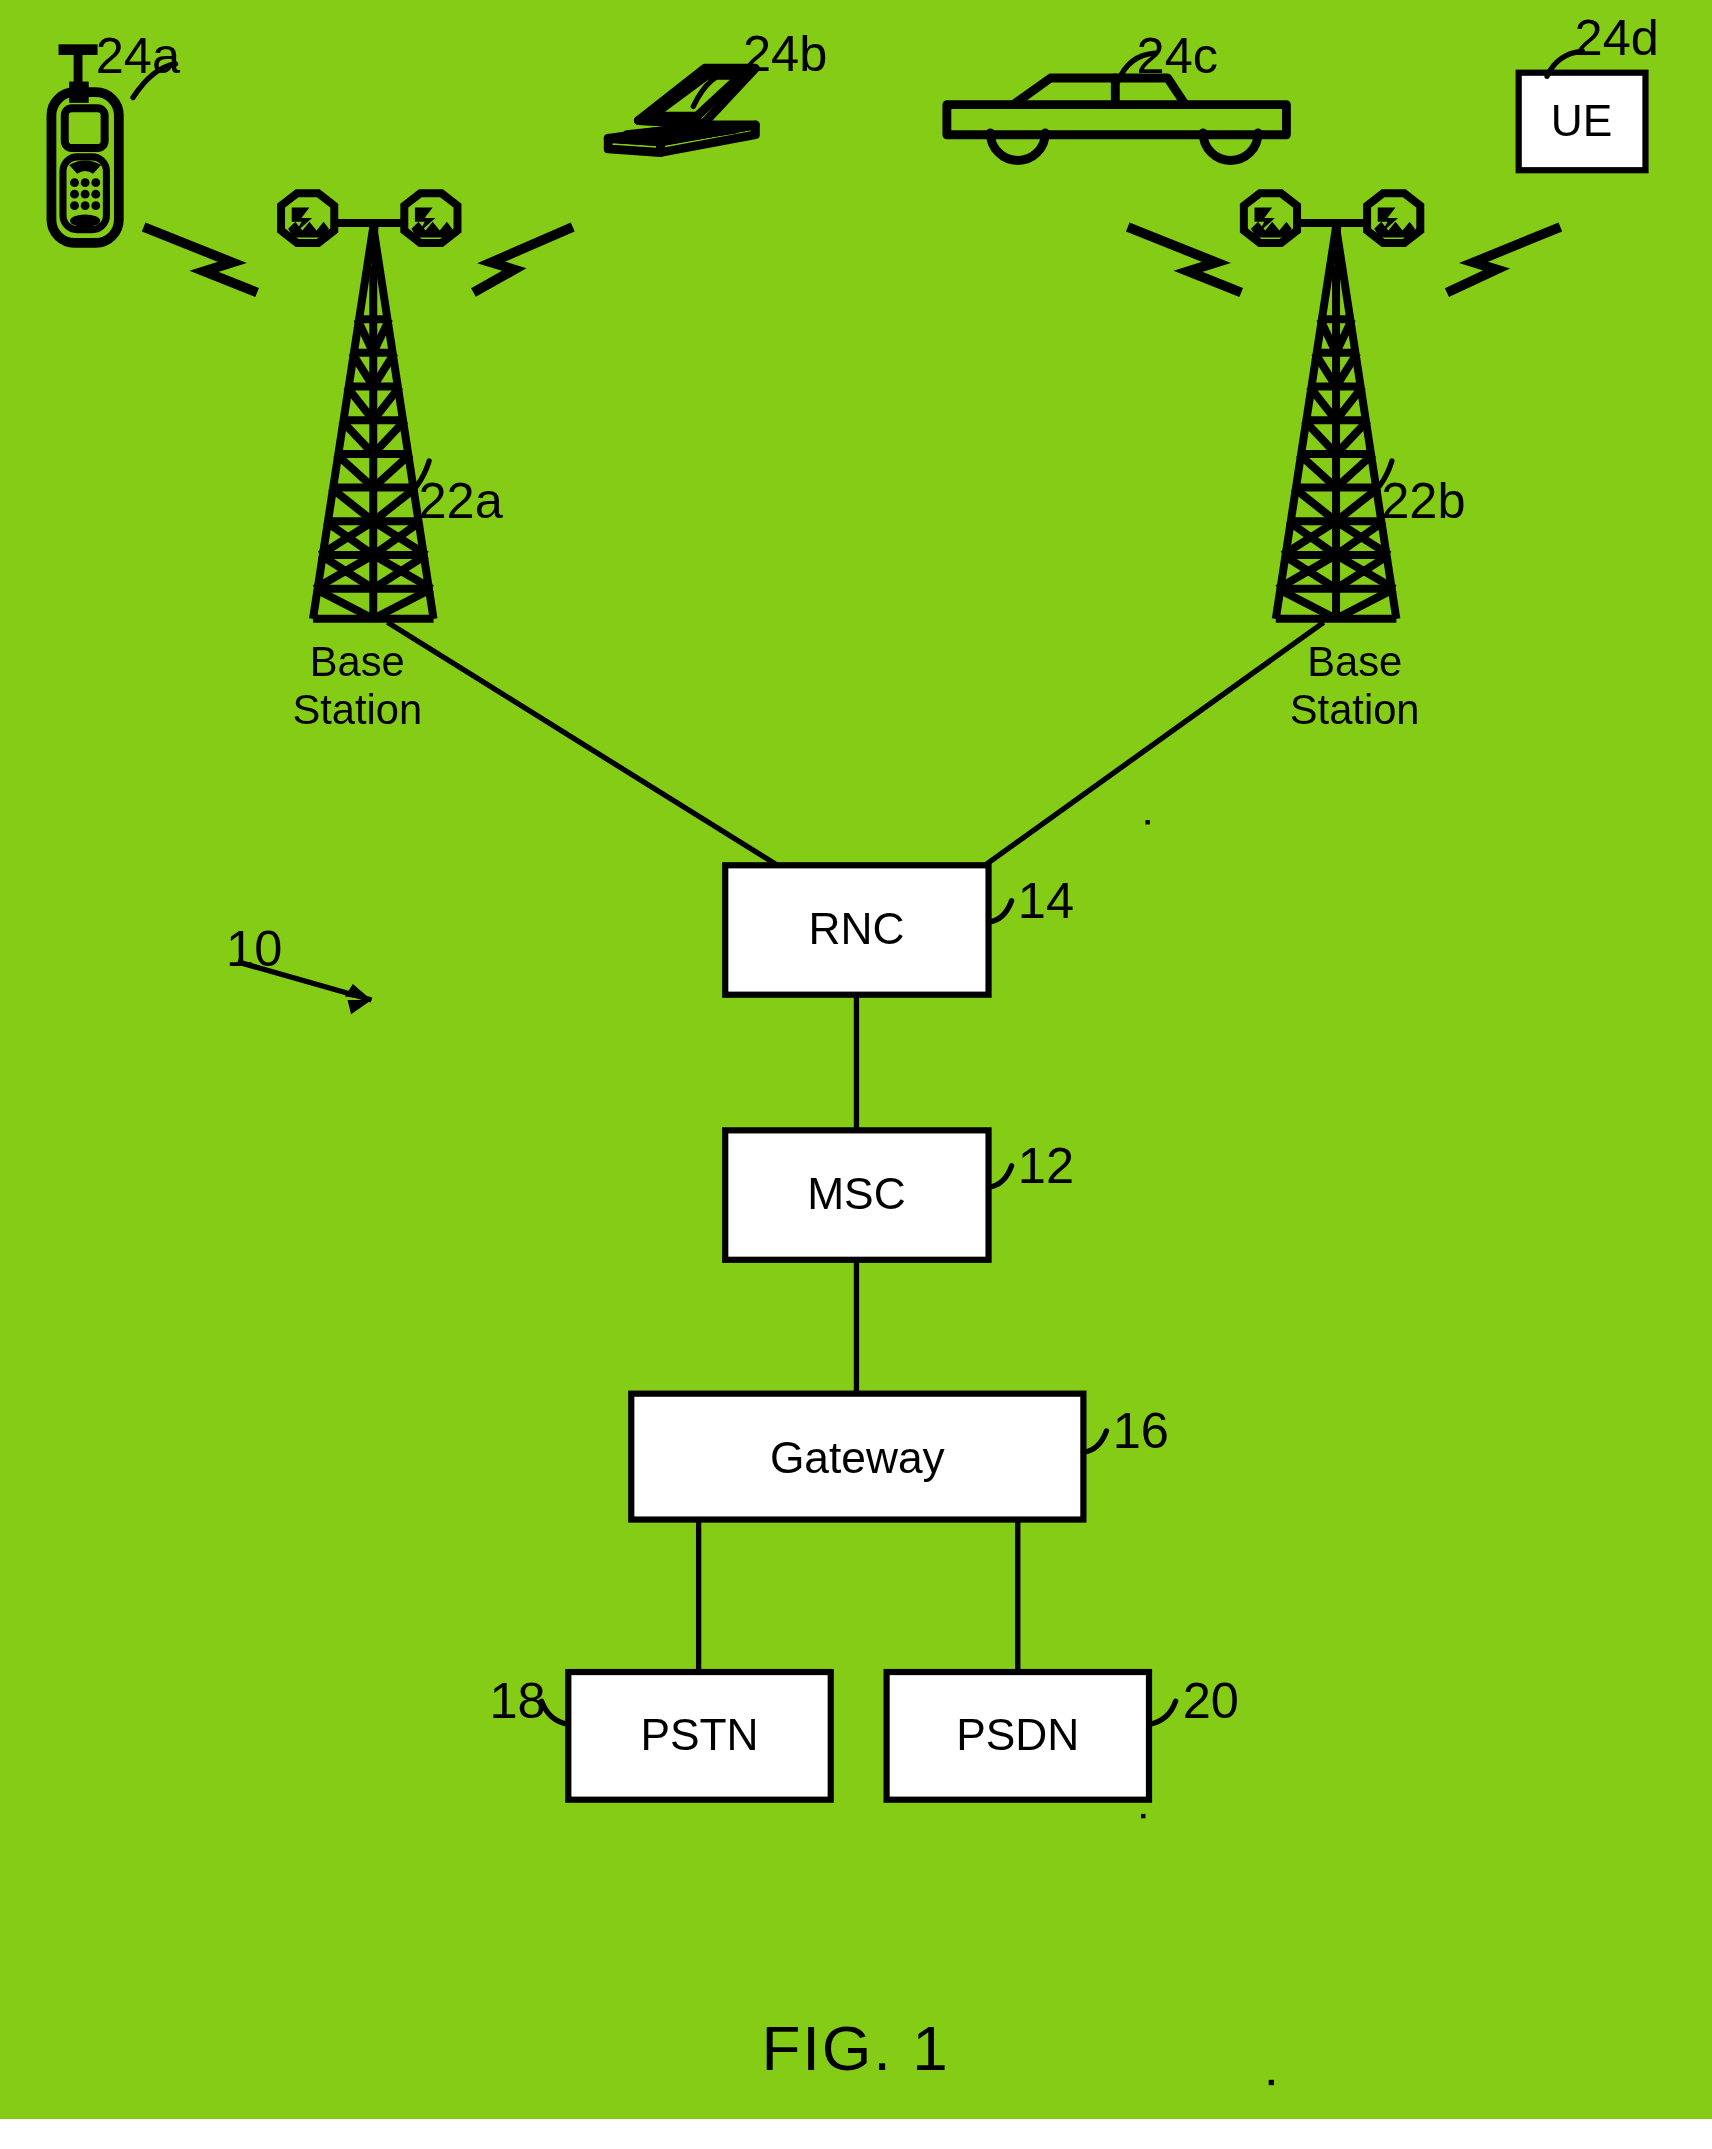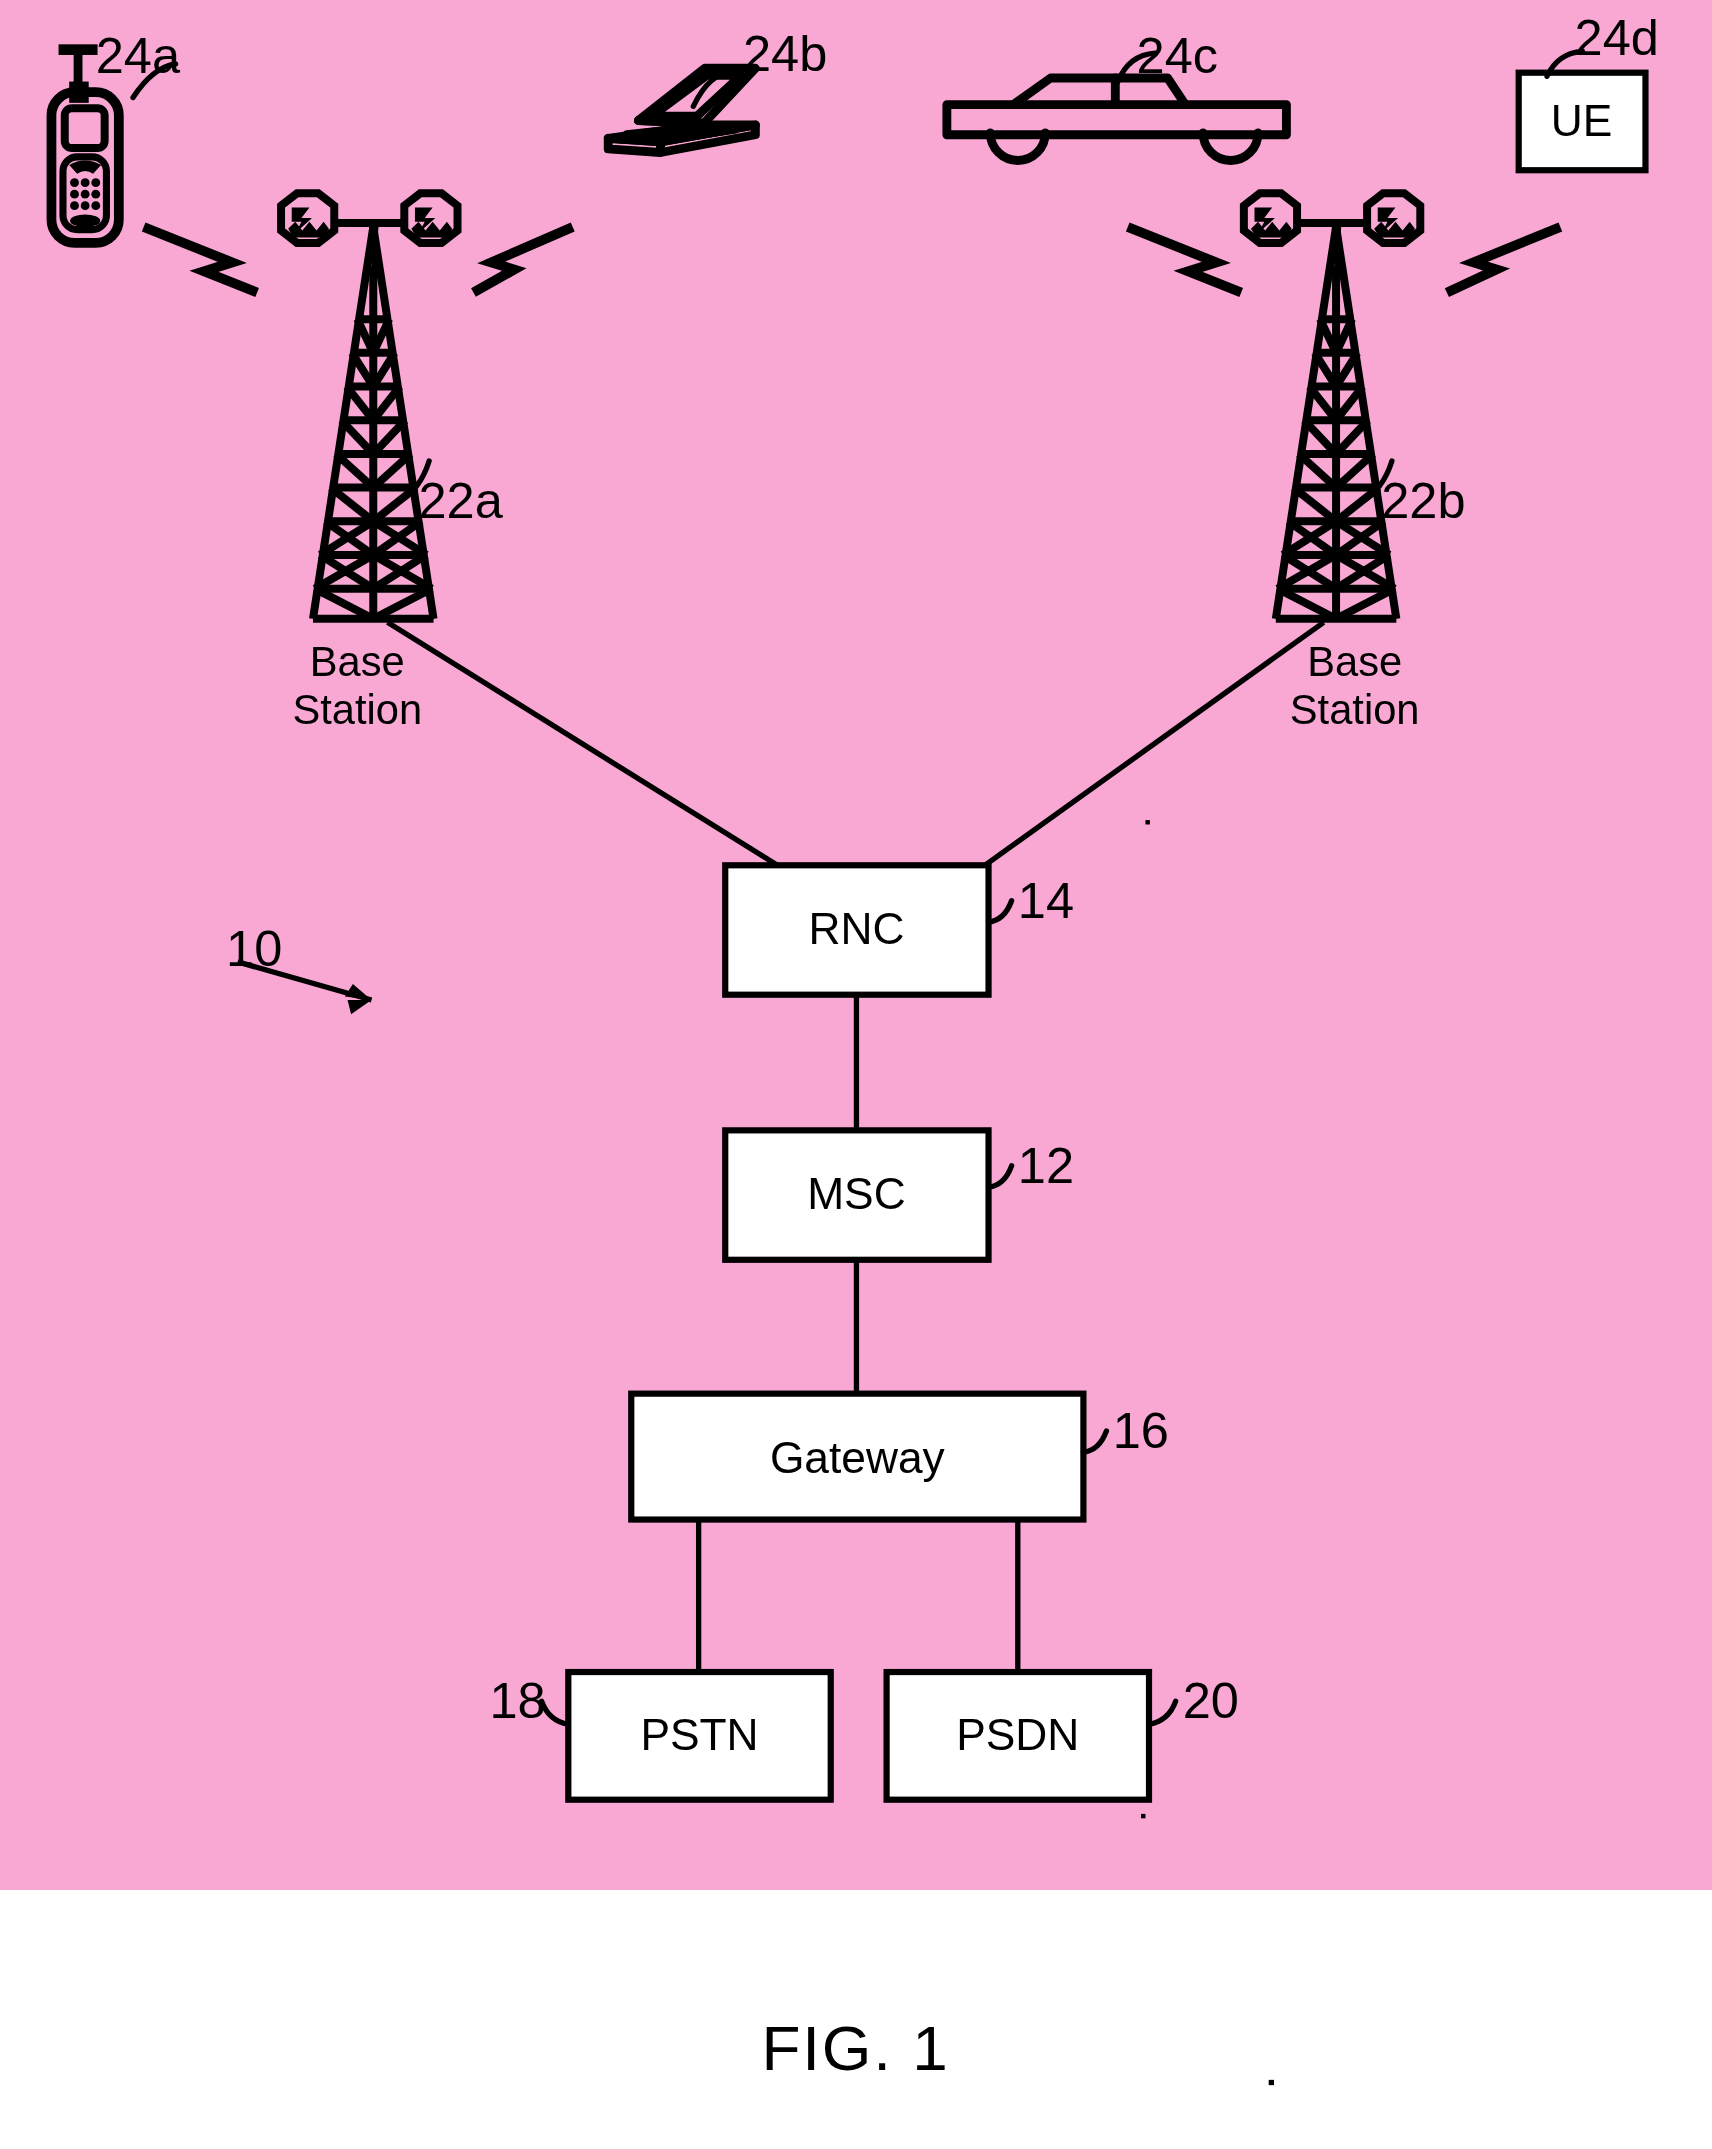--- a/index.html
+++ b/index.html
@@ -10,22 +10,22 @@
   body {
     width: 1712px;
     height: 2149px;
     font-family: "Liberation Sans", sans-serif;
     color: #000000;
     overflow: hidden;
   }
   #figure-root {
     position: relative;
     width: 1712px;
-    height: 1890px;
-    background: #f9a8d4;
+    height: 2119px;
+    background: #84cc16;
   }
   svg.fig {
     display: block;
     width: 1712px;
     height: 2149px;
   }
   .fillblack { fill: #000000; stroke: none; }
   .boxshape {
     fill: #ffffff;
     stroke: #000000;

